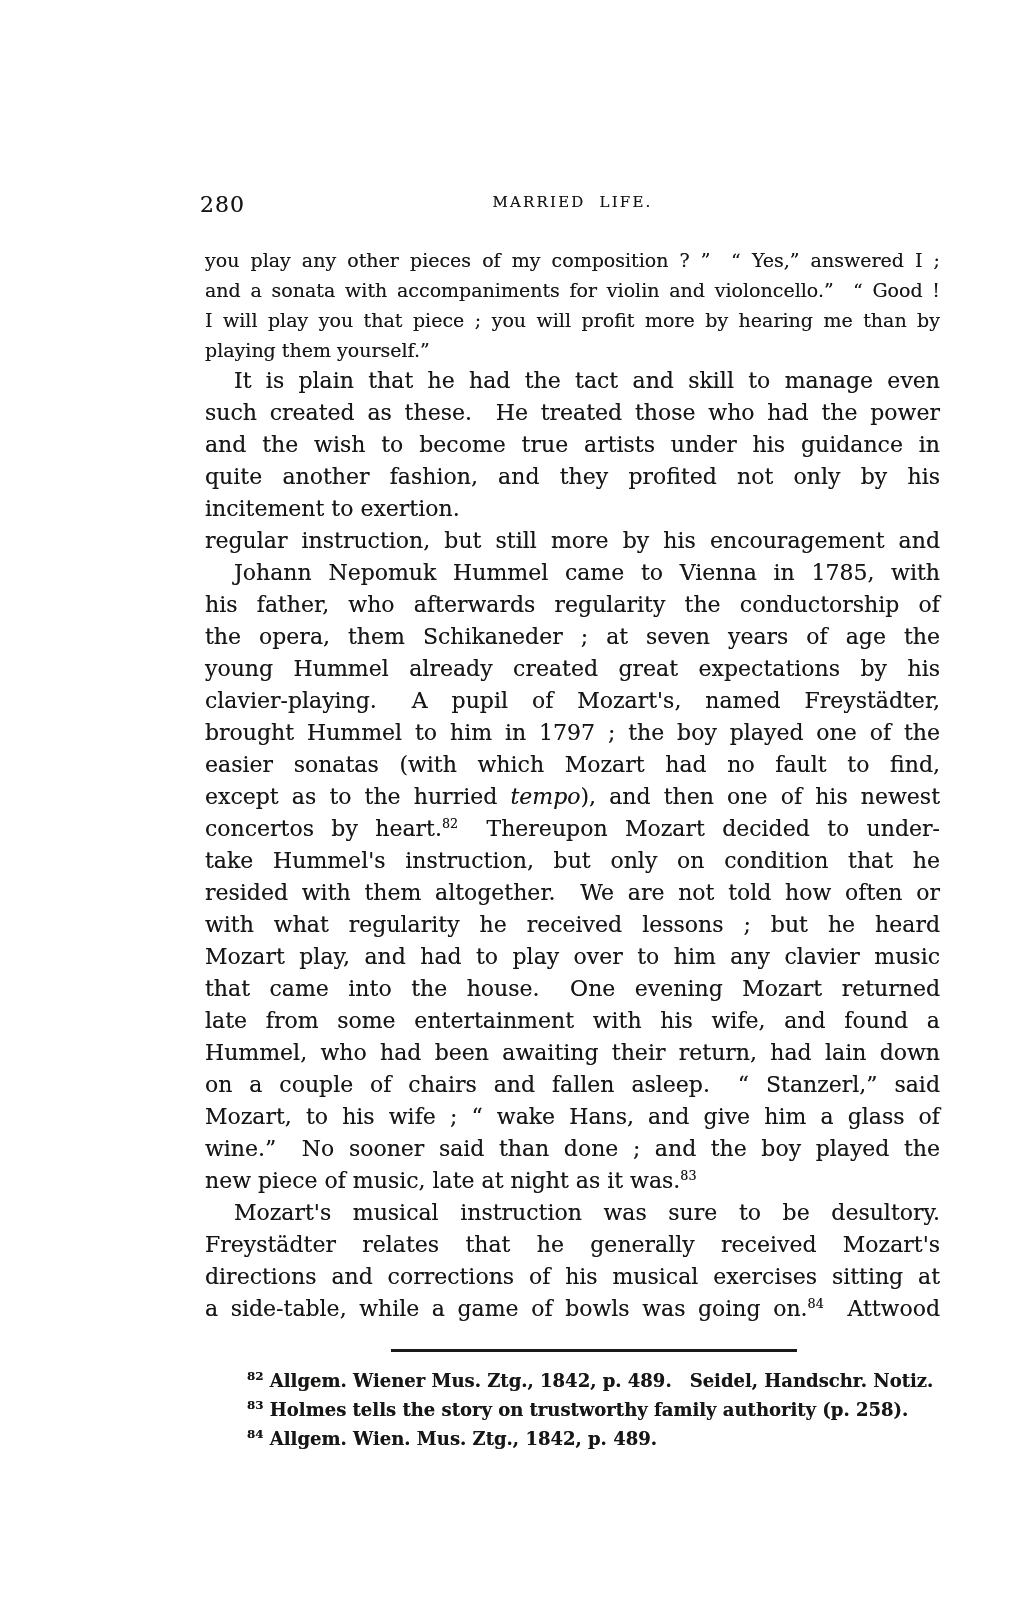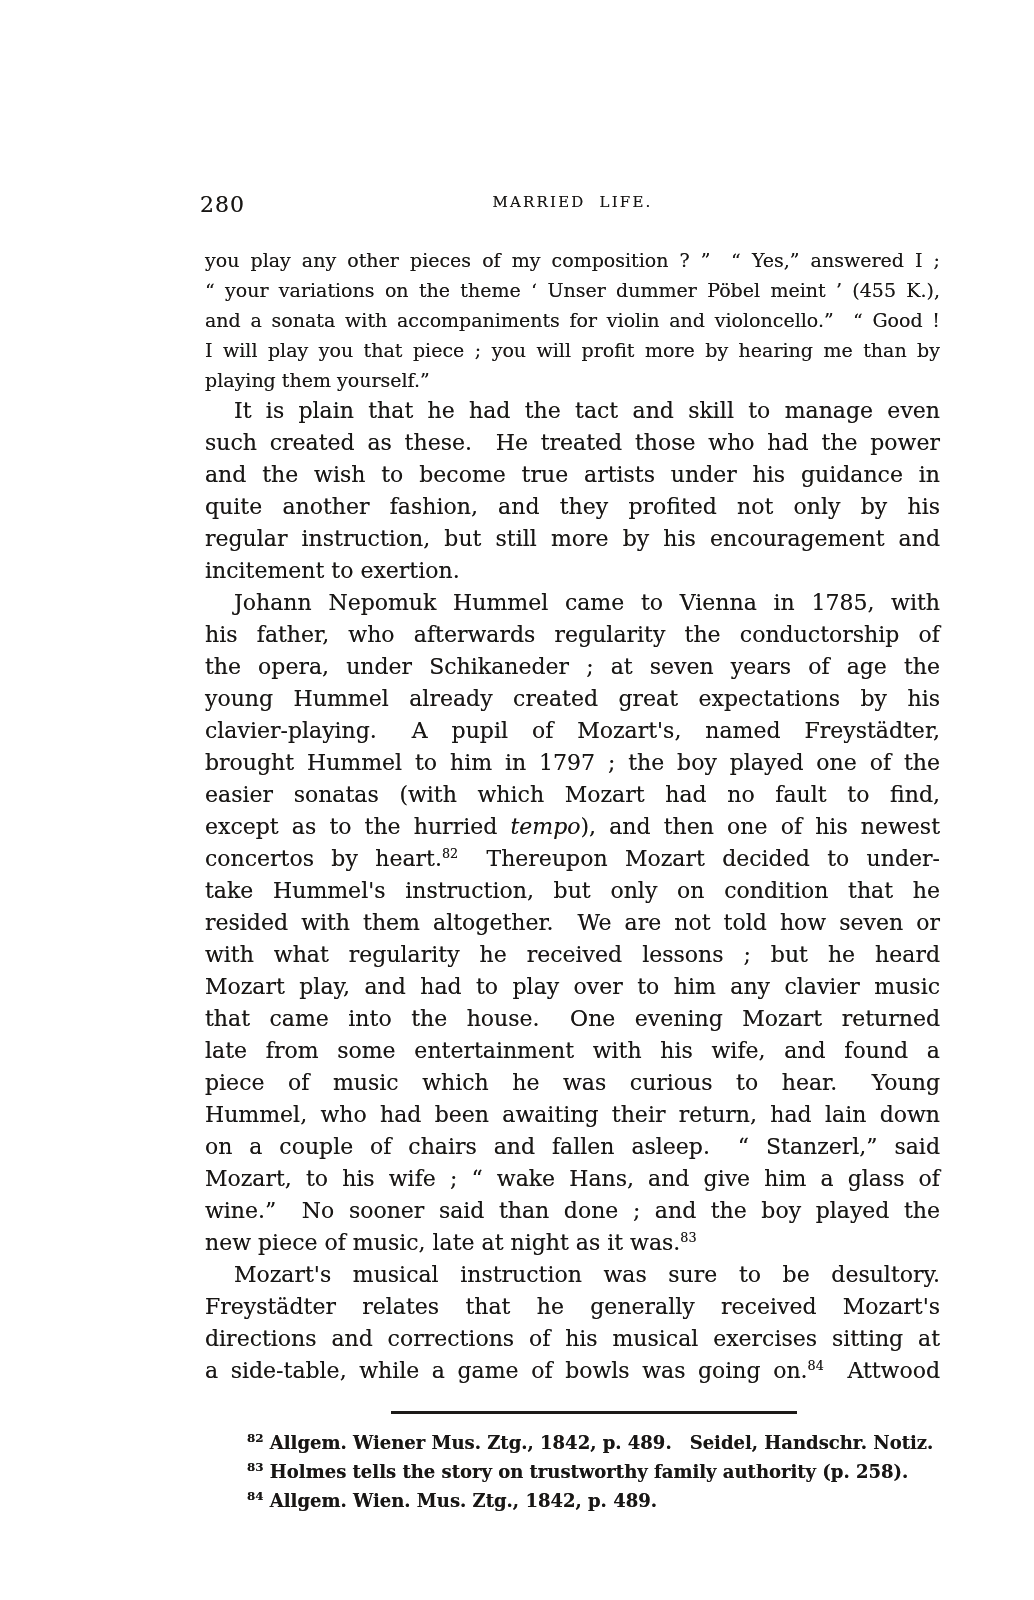--- a/index.html
+++ b/index.html
@@ -90,52 +90,50 @@
 <div class="page">
   <div class="content">
 
     <div class="header-row">
       <span class="page-num">280</span>
       <span class="running-header">MARRIED LIFE.</span>
     </div>
 
     <div class="quote" id="quote-block">
         <div class="line">you play any other pieces of my composition ? ”  “ Yes,” answered I ;</div>
-        <div class="line">“ your variations on the theme ‘ Unser dummer Pöbel meint ’ (455 K.),</div>
         <div class="line">and a sonata with accompaniments for violin and violoncello.”  “ Good !</div>
         <div class="line">I will play you that piece ; you will profit more by hearing me than by</div>
         <div class="line unjust">playing them yourself.”</div>
       </div>
 
     <div class="bodytext" id="body-text">
         <div>
           <div class="line indent">It is plain that he had the tact and skill to manage even</div>
           <div class="line">such created as these.  He treated those who had the power</div>
           <div class="line">and the wish to become true artists under his guidance in</div>
           <div class="line">quite another fashion, and they profited not only by his</div>
+          <div class="line unjust">incitement to exertion.</div>
           <div class="line">regular instruction, but still more by his encouragement and</div>
-          <div class="line unjust">incitement to exertion.</div>
         </div>
         <div>
           <div class="line indent">Johann Nepomuk Hummel came to Vienna in 1785, with</div>
           <div class="line">his father, who afterwards regularity the conductorship of</div>
-          <div class="line">the opera, under Schikaneder ; at seven years of age the</div>
+          <div class="line">the opera, them Schikaneder ; at seven years of age the</div>
           <div class="line">young Hummel already created great expectations by his</div>
           <div class="line">clavier-playing.  A pupil of Mozart's, named Freystädter,</div>
           <div class="line">brought Hummel to him in 1797 ; the boy played one of the</div>
           <div class="line">easier sonatas (with which Mozart had no fault to find,</div>
           <div class="line">except as to the hurried <i>tempo</i>), and then one of his newest</div>
           <div class="line">concertos by heart.<sup>82</sup>  Thereupon Mozart decided to under-</div>
           <div class="line">take Hummel's instruction, but only on condition that he</div>
-          <div class="line">resided with them altogether.  We are not told how seven or</div>
+          <div class="line">resided with them altogether.  We are not told how often or</div>
           <div class="line">with what regularity he received lessons ; but he heard</div>
           <div class="line">Mozart play, and had to play over to him any clavier music</div>
           <div class="line">that came into the house.  One evening Mozart returned</div>
           <div class="line">late from some entertainment with his wife, and found a</div>
-          <div class="line">piece of music which he was curious to hear.  Young</div>
           <div class="line">Hummel, who had been awaiting their return, had lain down</div>
           <div class="line">on a couple of chairs and fallen asleep.  “ Stanzerl,” said</div>
           <div class="line">Mozart, to his wife ; “ wake Hans, and give him a glass of</div>
           <div class="line">wine.”  No sooner said than done ; and the boy played the</div>
           <div class="line unjust">new piece of music, late at night as it was.<sup>83</sup></div>
         </div>
         <div>
           <div class="line indent">Mozart's musical instruction was sure to be desultory.</div>
           <div class="line">Freystädter relates that he generally received Mozart's</div>
           <div class="line">directions and corrections of his musical exercises sitting at</div>

